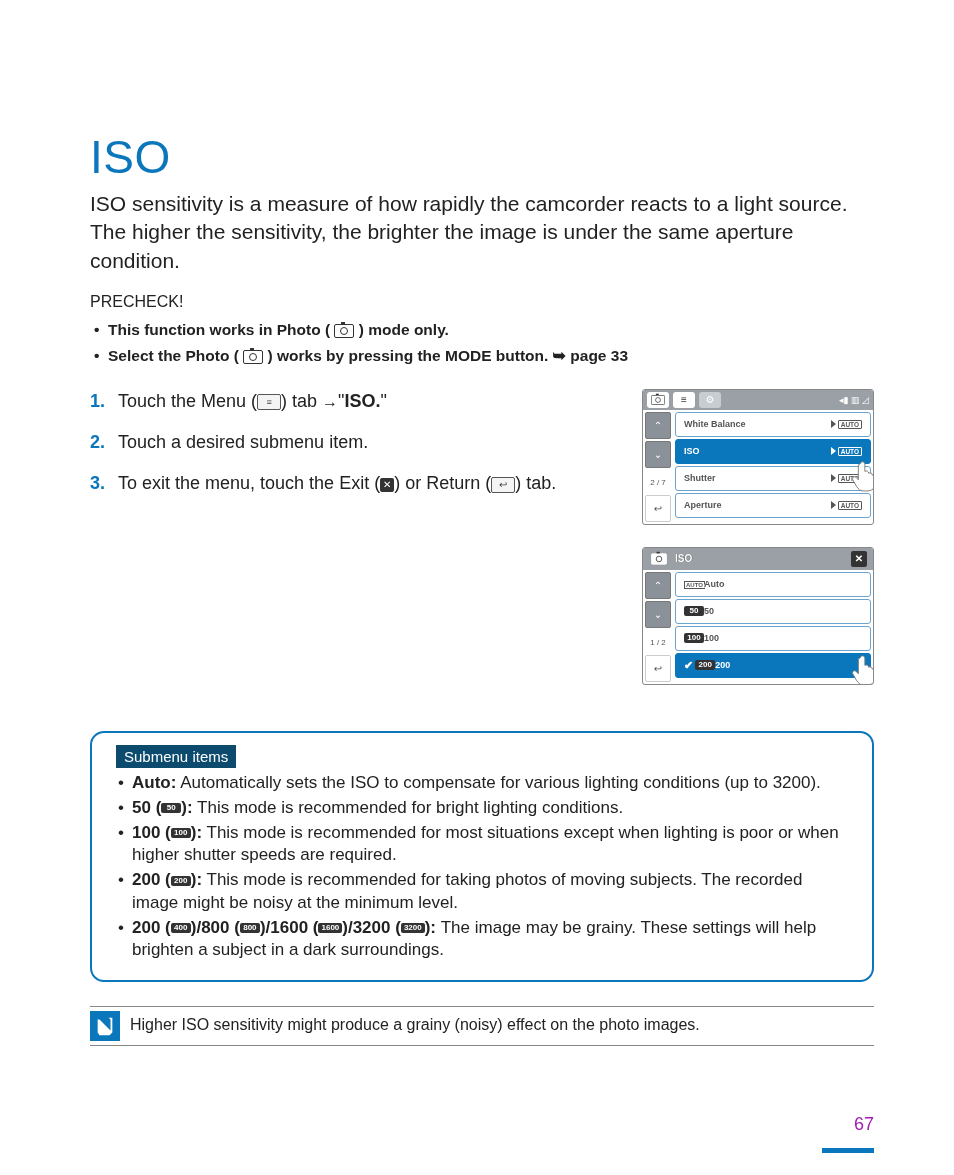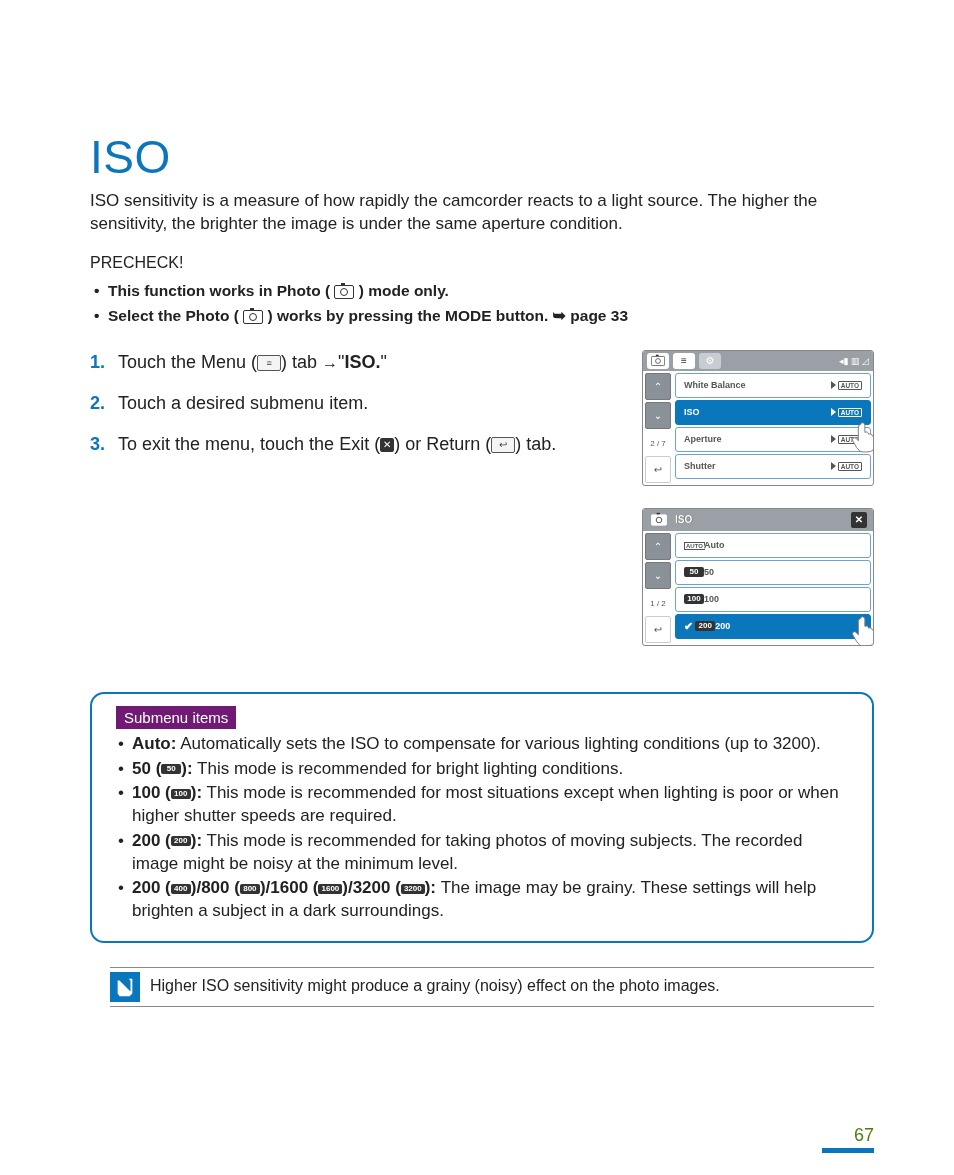--- a/index.html
+++ b/index.html
@@ -17,21 +17,21 @@
     min-height: 1175px;
   }
   h1 {
     color: #0a76bb;
     font-size: 46px;
     font-weight: normal;
     margin: 0 0 6px 0;
     letter-spacing: 0.5px;
   }
   .intro {
-    font-size: 17px;
+    font-size: 21px;
     line-height: 1.35;
     margin: 0 0 18px 0;
   }
   .precheck-title {
     font-size: 16px;
     margin-bottom: 6px;
   }
   .ul-tight {
     margin: 0 0 20px 4px;
     padding: 0;
@@ -198,49 +198,48 @@
   .hand1 { right:-4px; top:70px; }
   .hand2 { right:-4px; bottom:-2px; }
   
   .submenu-box {
     border: 2.5px solid #0a76bb;
     border-radius: 14px;
     padding: 14px 24px 16px 24px;
     margin: 12px 0 24px 0;
   }
   .submenu-label {
-    display:inline-block; background:#701a75; color:#fff; padding:3px 8px;
+    display:inline-block; background:#0c4a6e; color:#fff; padding:3px 8px;
     font-size:15px; margin: -2px 0 4px 0;
   }
   .sub-ul {
     list-style:none; margin:0; padding:0;
   }
   .sub-ul > li {
     position:relative; padding-left:16px; font-size:17px; line-height:1.34;
     margin-bottom:2px;
   }
   .sub-ul > li:before {
     content:"•"; position:absolute; left:2px; top:0;
   }
   
   .note-row {
     display:flex; align-items:flex-start; gap:10px;
     border-top:1px solid #888; border-bottom:1px solid #888;
     padding:4px 0;
     margin-bottom: 10px;
-    margin-left: 20px;
   }
   .note-icon {
     width:30px; height:30px; background:#0a76bb; display:flex; align-items:center; justify-content:center;
     flex-shrink:0;
   }
   .note-icon svg { width:22px; height:22px; }
   .note-text { font-size:16px; padding-top:5px; }
   .pagenum {
-    position:absolute; right:80px; bottom:29px; font-size:18px; color:#4d7c0f;
+    position:absolute; right:80px; bottom:40px; font-size:18px; color:#a21caf;
   }
   .pagenum-bar {
     position:absolute; right:80px; bottom:22px; width:52px; height:5px; background:#0a76bb;
   }
 </style>
 </head>
 <body>
 
 <div class="page">
 
@@ -315,28 +314,28 @@
                 </span>
             </div>
             <div class="menurow selected">
               <span class="rowlabel">ISO</span>
               <span class="playauto">
                   <span class="tri"></span>
                   <span class="autobox">AUTO</span>
                 </span>
             </div>
             <div class="menurow">
-              <span class="rowlabel">Aperture</span>
+              <span class="rowlabel">Shutter</span>
               <span class="playauto">
                   <span class="tri"></span>
                   <span class="autobox">AUTO</span>
                 </span>
             </div>
             <div class="menurow">
-              <span class="rowlabel">Shutter</span>
+              <span class="rowlabel">Aperture</span>
               <span class="playauto">
                   <span class="tri"></span>
                   <span class="autobox">AUTO</span>
                 </span>
             </div>
           </div>
         </div>
         <div class="hand hand1">
           <svg viewBox="0 0 30 34">
               <path d="M12 4 c1 -3 4 -3 5 0 l0 8 c2 -1 4 0 4 2 c2 -1 4 0 4 2 c2 0 3 1 3 3 l0 6 c0 5 -3 8 -9 8 l-4 0 c-3 0 -5 -2 -7 -5 l-4 -7 c-1 -2 1 -4 3 -3 l3 3 l0 -16 z" fill="#fff" stroke="#777" stroke-width="1"></path>

